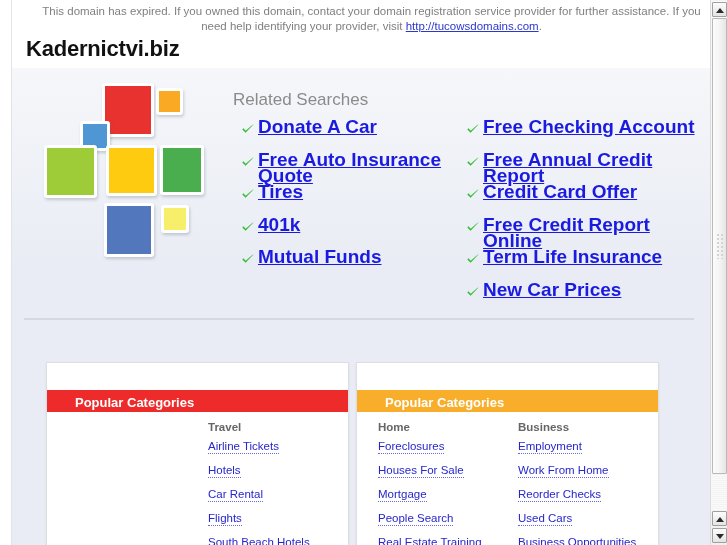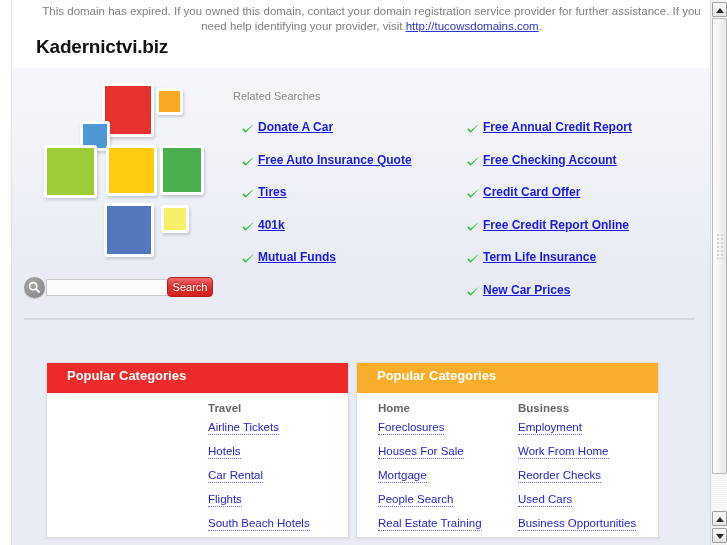--- a/index.html
+++ b/index.html
@@ -55,25 +55,24 @@
     color: #808080;
     padding: 0 14px;
   }
   .expired-notice a {
     color: #2b38cc;
     text-decoration: underline;
   }
   .domain-title {
     position: absolute;
     left: 14px; top: 36px;
-    font-size: 19px;
+    font-size: 22px;
     font-weight: bold;
     color: #111111;
     letter-spacing: -0.2px;
-    margin-left: 10px;
   }
 
   
   .body-band {
     position: absolute;
     left: 11px; top: 68px;
     width: 699px;
     height: 477px;
     background: linear-gradient(to bottom, #f5f7fa 0%, #e9ecf4 42%, #e9ecf4 100%);
     border-left: 1px solid #e3e3e3;
@@ -133,42 +132,42 @@
     text-align: center;
     cursor: pointer;
     text-shadow: 0 -1px 0 rgba(0,0,0,0.3);
     padding: 0;
   }
 
   
   .related-label {
     position: absolute;
     left: 221px; top: 22px;
-    font-size: 11px;
+    font-size: 17px;
     color: #8b8b8b;
   }
   .links-col {
     position: absolute;
     top: 51px;
   }
   .links-col.left  { left: 229px; width: 225px; }
   .links-col.right { left: 454px; width: 240px; }
   .link-row {
     height: 32.6px;
     display: flex;
     align-items: flex-start;
   }
   .check {
     flex: none;
     width: 14px; height: 14px;
     margin-top: 3px;
     margin-right: 3px;
   }
   .srch-link {
-    font-size: 12px;
+    font-size: 19px;
     font-weight: bold;
     color: #1a1ae0;
     text-decoration: underline;
     cursor: pointer;
     line-height: 16px;
   }
 
   
   .divider {
     position: absolute;
@@ -183,26 +182,27 @@
     position: absolute;
     top: 294px;
     width: 303px;
     background: #ffffff;
     border: 1px solid #dcdee4;
     box-shadow: 0 1px 2px rgba(120,130,150,0.12);
   }
   .panel.left  { left: 34px; }
   .panel.right { left: 344px; }
   .panel-head {
-    height: 30px;
+    height: 22px;
     line-height: 26px;
-    padding-left: 20px;
+    padding-left: 28px;
     color: #ffffff;
     font-size: 13px;
     font-weight: bold;
+    margin-top: 27px;
   }
   .panel-body {
     display: flex;
     padding: 9px 0 6px 12px;
     justify-content: flex-end;
   }
   .panel-col { width: 140px; }
   .col-head {
     font-size: 11.5px;
     font-weight: bold;
@@ -297,30 +297,20 @@
           <div class="tile" style="left: 58px; top: 0px; width: 52px; height: 54px; background: rgb(232, 50, 47);"></div>
           <div class="tile" style="left: 112px; top: 5px; width: 27px; height: 27px; background: rgb(249, 169, 35);"></div>
           <div class="tile" style="left: 36px; top: 38px; width: 30px; height: 30px; background: rgb(78, 150, 212);"></div>
           <div class="tile" style="left: 0px; top: 62px; width: 53px; height: 53px; background: rgb(158, 204, 57);"></div>
           <div class="tile" style="left: 62px; top: 62px; width: 51px; height: 51px; background: rgb(254, 203, 16);"></div>
           <div class="tile" style="left: 116px; top: 62px; width: 44px; height: 50px; background: rgb(74, 173, 78);"></div>
           <div class="tile" style="left: 60px; top: 120px; width: 50px; height: 54px; background: rgb(83, 119, 189);"></div>
           <div class="tile" style="left: 117px; top: 122px; width: 28px; height: 28px; background: rgb(247, 239, 106);"></div>
         </div>
 
-      <div class="searchbar">
-        <div class="search-icon-btn">
-          <svg width="13" height="13" viewBox="0 0 13 13" aria-hidden="true">
-            <circle cx="5.2" cy="5.2" r="3.6" fill="none" stroke="#ffffff" stroke-width="1.6"></circle>
-            <line x1="8" y1="8" x2="11.6" y2="11.6" stroke="#ffffff" stroke-width="1.8"></line>
-          </svg>
-        </div>
-        <input class="search-input" type="text" value="" placeholder="" style="">
-        <button class="search-btn">Search</button>
-      </div>
 
       <div class="related-label">Related Searches</div>
       <div class="links-col left" id="rel-left">
           <div class="link-row">
             <svg class="check" viewBox="0 0 14 14">
               <path d="M1.3 7.6 L4.6 10.8 L12.7 2.2 L11.3 3.0 L4.7 8.7 L2.4 6.3 Z" fill="#2fbf2f"></path>
             </svg>
             <a class="srch-link" href="#">Donate A Car</a>
           </div>
           <div class="link-row">
@@ -346,27 +336,27 @@
               <path d="M1.3 7.6 L4.6 10.8 L12.7 2.2 L11.3 3.0 L4.7 8.7 L2.4 6.3 Z" fill="#2fbf2f"></path>
             </svg>
             <a class="srch-link" href="#">Mutual Funds</a>
           </div>
         </div>
       <div class="links-col right" id="rel-right">
           <div class="link-row">
             <svg class="check" viewBox="0 0 14 14">
               <path d="M1.3 7.6 L4.6 10.8 L12.7 2.2 L11.3 3.0 L4.7 8.7 L2.4 6.3 Z" fill="#2fbf2f"></path>
             </svg>
+            <a class="srch-link" href="#">Free Checking Account</a>
+          </div>
+          <div class="link-row">
+            <svg class="check" viewBox="0 0 14 14">
+              <path d="M1.3 7.6 L4.6 10.8 L12.7 2.2 L11.3 3.0 L4.7 8.7 L2.4 6.3 Z" fill="#2fbf2f"></path>
+            </svg>
             <a class="srch-link" href="#">Free Annual Credit Report</a>
-          </div>
-          <div class="link-row">
-            <svg class="check" viewBox="0 0 14 14">
-              <path d="M1.3 7.6 L4.6 10.8 L12.7 2.2 L11.3 3.0 L4.7 8.7 L2.4 6.3 Z" fill="#2fbf2f"></path>
-            </svg>
-            <a class="srch-link" href="#">Free Checking Account</a>
           </div>
           <div class="link-row">
             <svg class="check" viewBox="0 0 14 14">
               <path d="M1.3 7.6 L4.6 10.8 L12.7 2.2 L11.3 3.0 L4.7 8.7 L2.4 6.3 Z" fill="#2fbf2f"></path>
             </svg>
             <a class="srch-link" href="#">Credit Card Offer</a>
           </div>
           <div class="link-row">
             <svg class="check" viewBox="0 0 14 14">
               <path d="M1.3 7.6 L4.6 10.8 L12.7 2.2 L11.3 3.0 L4.7 8.7 L2.4 6.3 Z" fill="#2fbf2f"></path>

